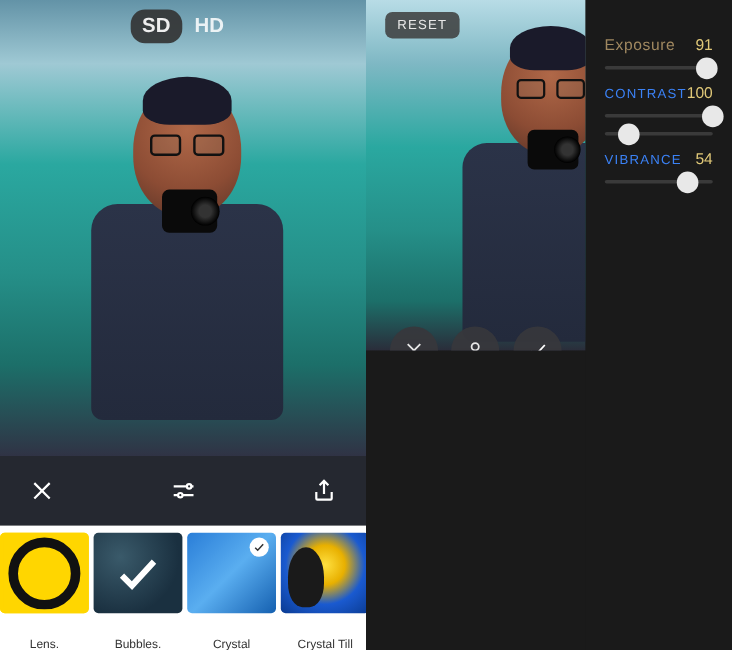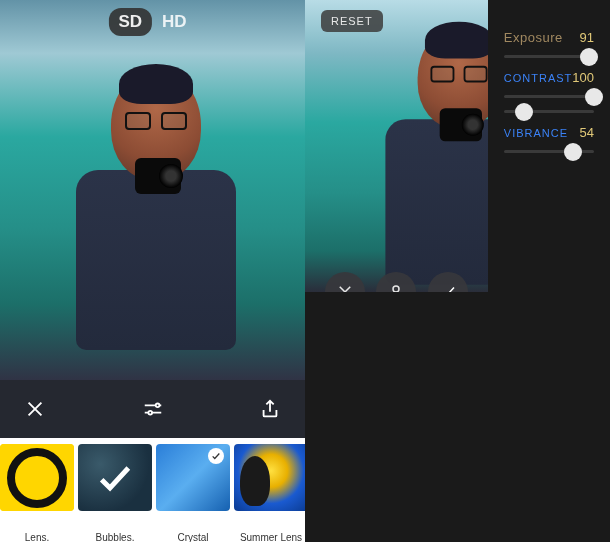--- a/index.html
+++ b/index.html
@@ -299,21 +299,21 @@
         <div class="filter-check">
           <svg viewBox="0 0 24 24">
               <path d="M4 13l5 5L20 6"></path>
             </svg>
         </div>
       </div>
       <div class="filter-label">Crystal</div>
     </div>
     <div class="filter-item">
       <div class="filter-thumb th-summer"></div>
-      <div class="filter-label">Summer Lens</div>
+      <div class="filter-label">Crystal Till</div>
     </div>
   </div>
 </div>
 
 <div class="panel-right">
 
   <div class="right-image">
     <button class="reset-btn">RESET</button>
     <div class="person" style="left:74px;top:16px;transform:scale(0.92);">
       <div class="head">

